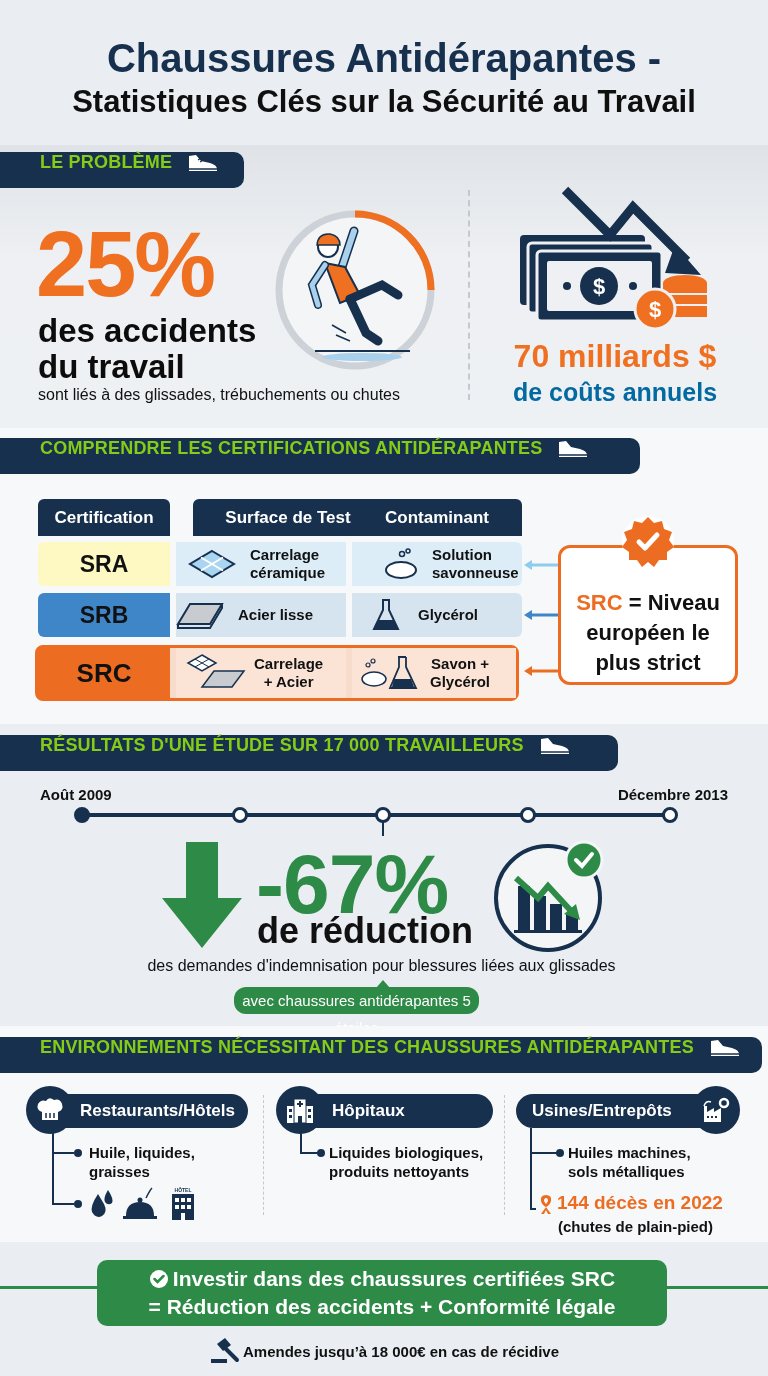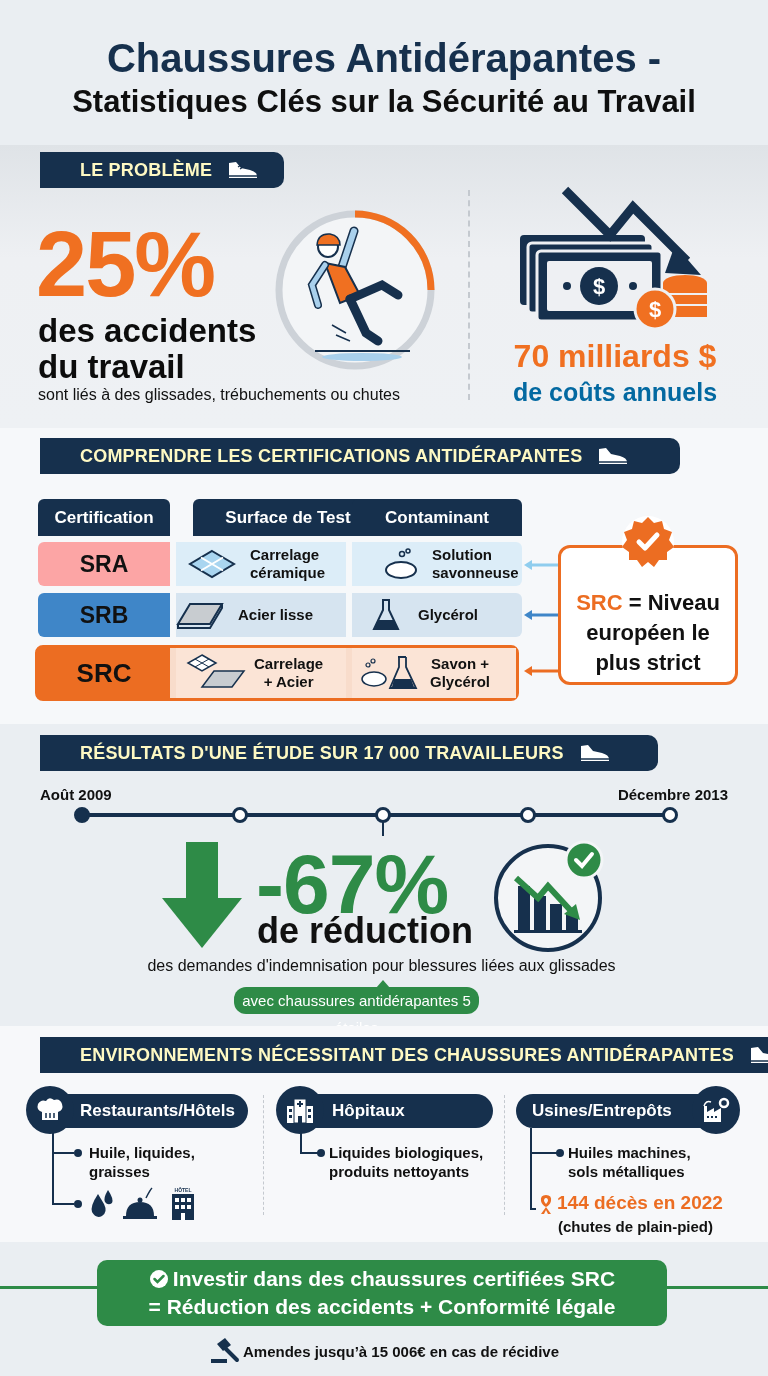--- a/index.html
+++ b/index.html
@@ -1,17 +1,17 @@
 <!DOCTYPE html>
 <html><head>
 <meta charset="utf-8">
 <style>
   * { box-sizing: border-box; margin: 0; padding: 0; }
   body { width: 768px; height: 1376px; background: #eaeef2; font-family: "Liberation Sans", "DejaVu Sans", sans-serif; color: #111; overflow: hidden; position: relative; }
-  .sec-banner { position: absolute; left: 0; height: 36px; background: #16304d; color: #fef9c3; border-radius: 0 10px 10px 0; display: flex; align-items: center; padding-left: 40px; font-weight: bold; font-size: 18px; letter-spacing: 0.2px; margin-left: 40px; }
+  .sec-banner { position: absolute; left: 0; height: 36px; background: #16304d; color: #84cc16; border-radius: 0 10px 10px 0; display: flex; padding-left: 40px; font-weight: bold; font-size: 18px; letter-spacing: 0.2px; }
   .sec-banner .shoe { margin-left: 14px; width: 34px; height: 22px; }
   
   .title1 { position: absolute; top: 36px; left: 0; width: 768px; text-align: center; font-size: 40px; font-weight: bold; color: #16304d; }
   .title2 { position: absolute; top: 84px; left: 0; width: 768px; text-align: center; font-size: 31px; font-weight: bold; color: #0f0f0f; }
   
   .problem { position: absolute; top: 145px; left: 0; width: 768px; height: 283px; background: linear-gradient(180deg,#dfe3e7 0%,#eef0f3 40%,#eef1f4 100%); }
   .big25 { position: absolute; top: 212px; left: 36px; font-size: 92px; font-weight: bold; color: #f07021; letter-spacing: -2px; }
   .acc { position: absolute; top: 313px; left: 38px; font-size: 33px; font-weight: bold; line-height: 36px; color: #0c0c0c; }
   .accsub { position: absolute; top: 386px; left: 38px; font-size: 16px; color: #111; }
   .divider-v { position: absolute; left: 468px; top: 190px; height: 210px; border-left: 2px dashed #c4c9cf; }
@@ -116,21 +116,21 @@
       <path d="M3 4 L10 3 L15 9 L24 11 Q31 13 31 17 L31 19 L3 19 Z" fill="#fff"></path>
       <path d="M3 17 L31 17" stroke="#16304d" stroke-width="1.5"></path>
     </svg>
 </div>
 
 <div class="thead" style="left:38px; width:132px;">Certification</div>
 <div class="thead" style="left:193px; width:190px;">Surface de Test</div>
 <div class="thead" style="left:352px; width:170px;">Contaminant</div>
 
 <div class="row" style="top:542px; left:38px;">
-  <div class="cell cert-label" style="width:132px; background:#fca5a5; border-radius:6px 0 0 6px;">SRA</div>
+  <div class="cell cert-label" style="width:132px; background:#fef9c3; border-radius:6px 0 0 6px;">SRA</div>
   <div class="cell" style="width:170px; margin-left:6px; background:#dcedf8; padding-left:12px; gap:14px;">
     <svg width="48" height="30" viewBox="0 0 48 30">
         <path d="M24 2 L46 15 L24 28 L2 15 Z" fill="#a9d5f0" stroke="#16304d" stroke-width="2"></path>
         <path d="M13 8.5 L35 21.5 M35 8.5 L13 21.5" stroke="#fff" stroke-width="2"></path>
       </svg>
     <div>
         <div>Carrelage</div>
         <div>céramique</div>
       </div>
   </div>
@@ -368,14 +368,14 @@
         <path d="M5.5 10 L8.5 13 L14.5 7" stroke="#2e8b47" stroke-width="2.5" fill="none" stroke-linecap="round"></path>
       </svg><span>Investir dans des chaussures certifiées SRC</span>
   </div>
   <div>= Réduction des accidents + Conformité légale</div>
 </div>
 <div class="fine">
   <svg width="32" height="26" viewBox="0 0 32 26" style="vertical-align:-7px; margin-right:2px;">
       <path d="M8 6 L16 0 L22 7 L14 13 Z" fill="#16304d"></path>
       <path d="M16 10 L28 22" stroke="#16304d" stroke-width="4" stroke-linecap="round"></path>
       <rect x="2" y="21" width="16" height="4" fill="#16304d"></rect>
-    </svg><span>Amendes jusqu’à 15 006€ en cas de récidive</span>
+    </svg><span>Amendes jusqu’à 18 000€ en cas de récidive</span>
 </div>
 
 </body></html>

